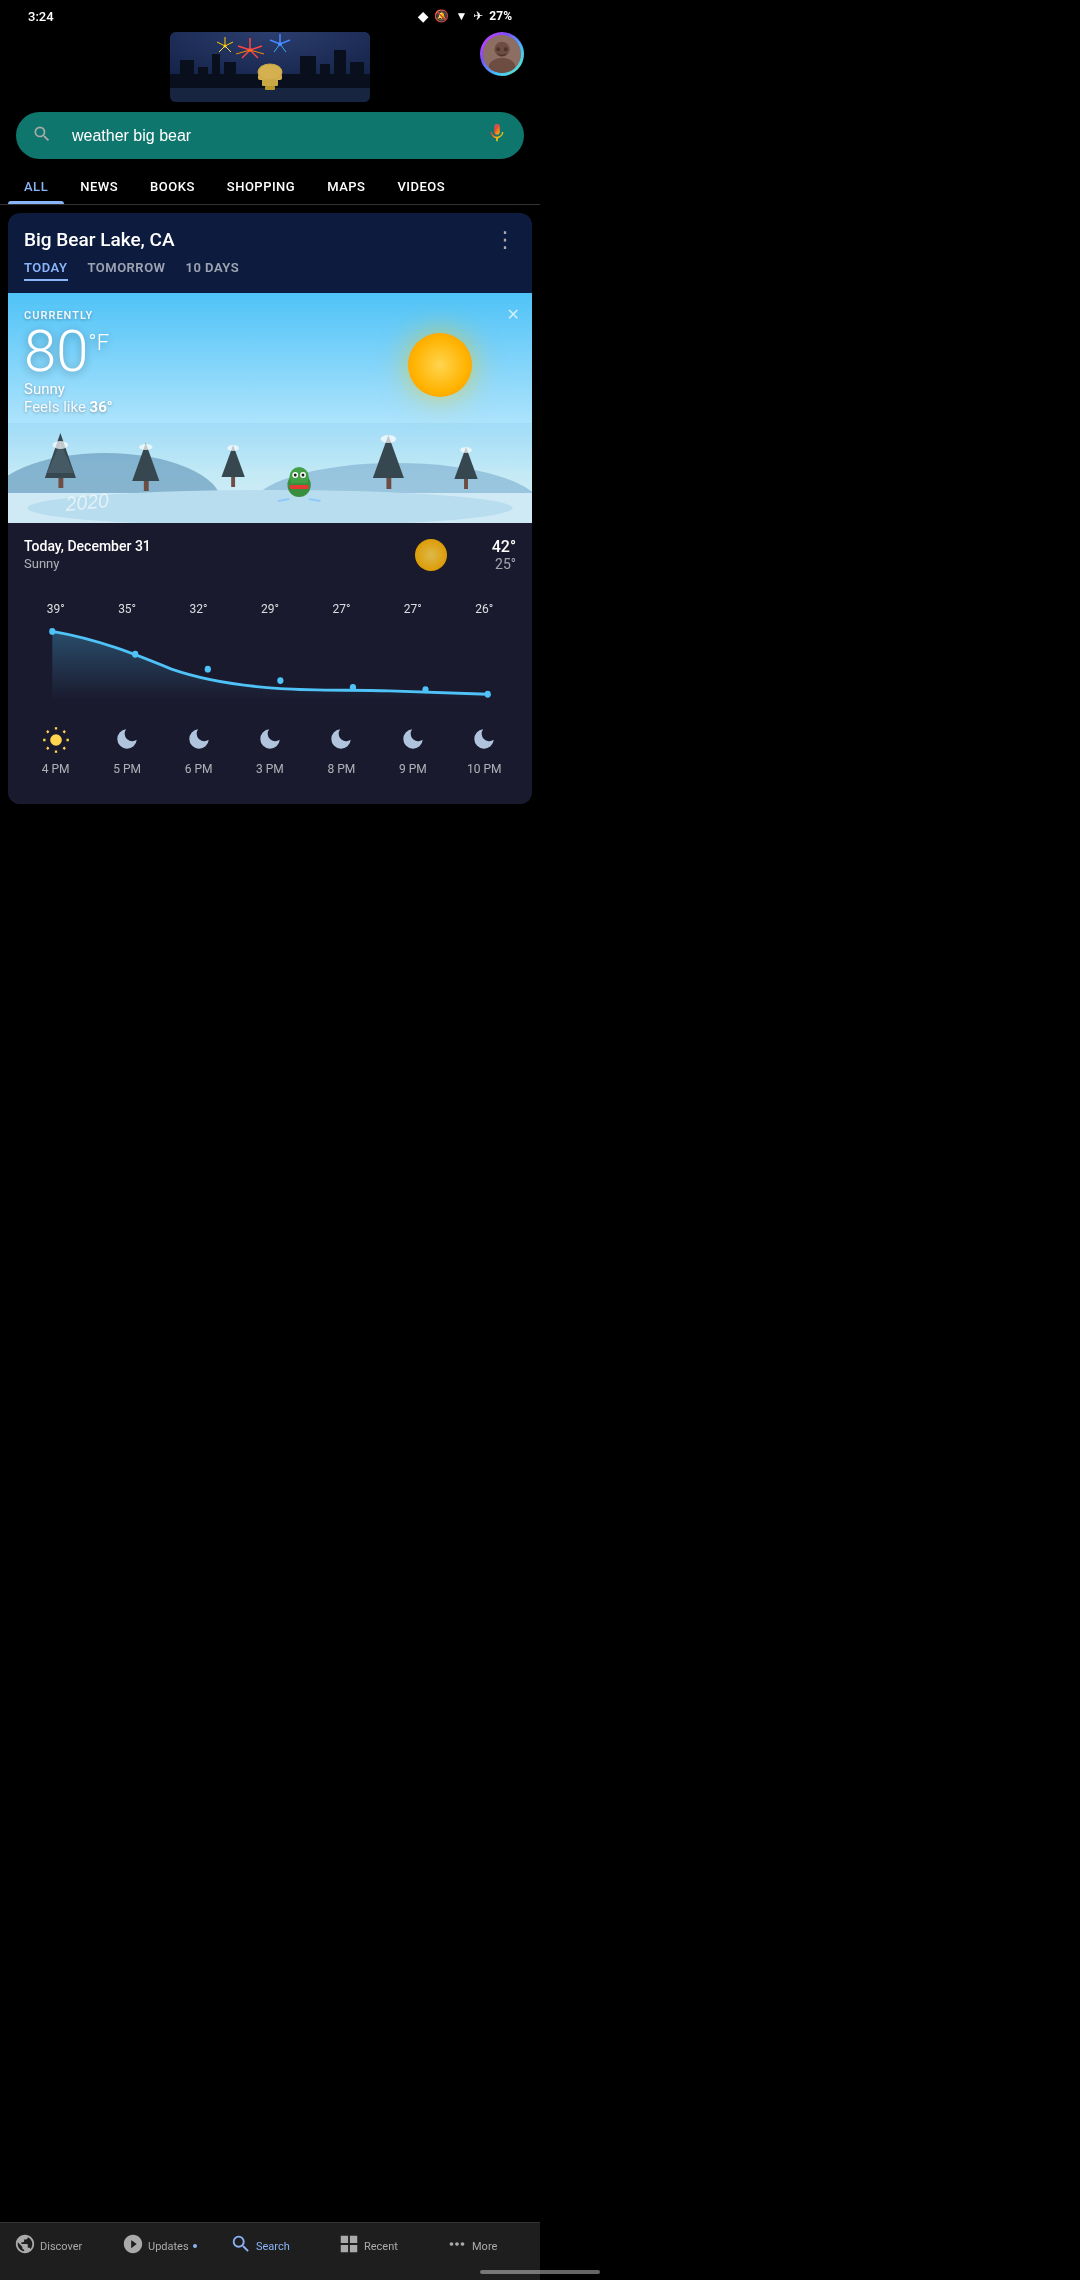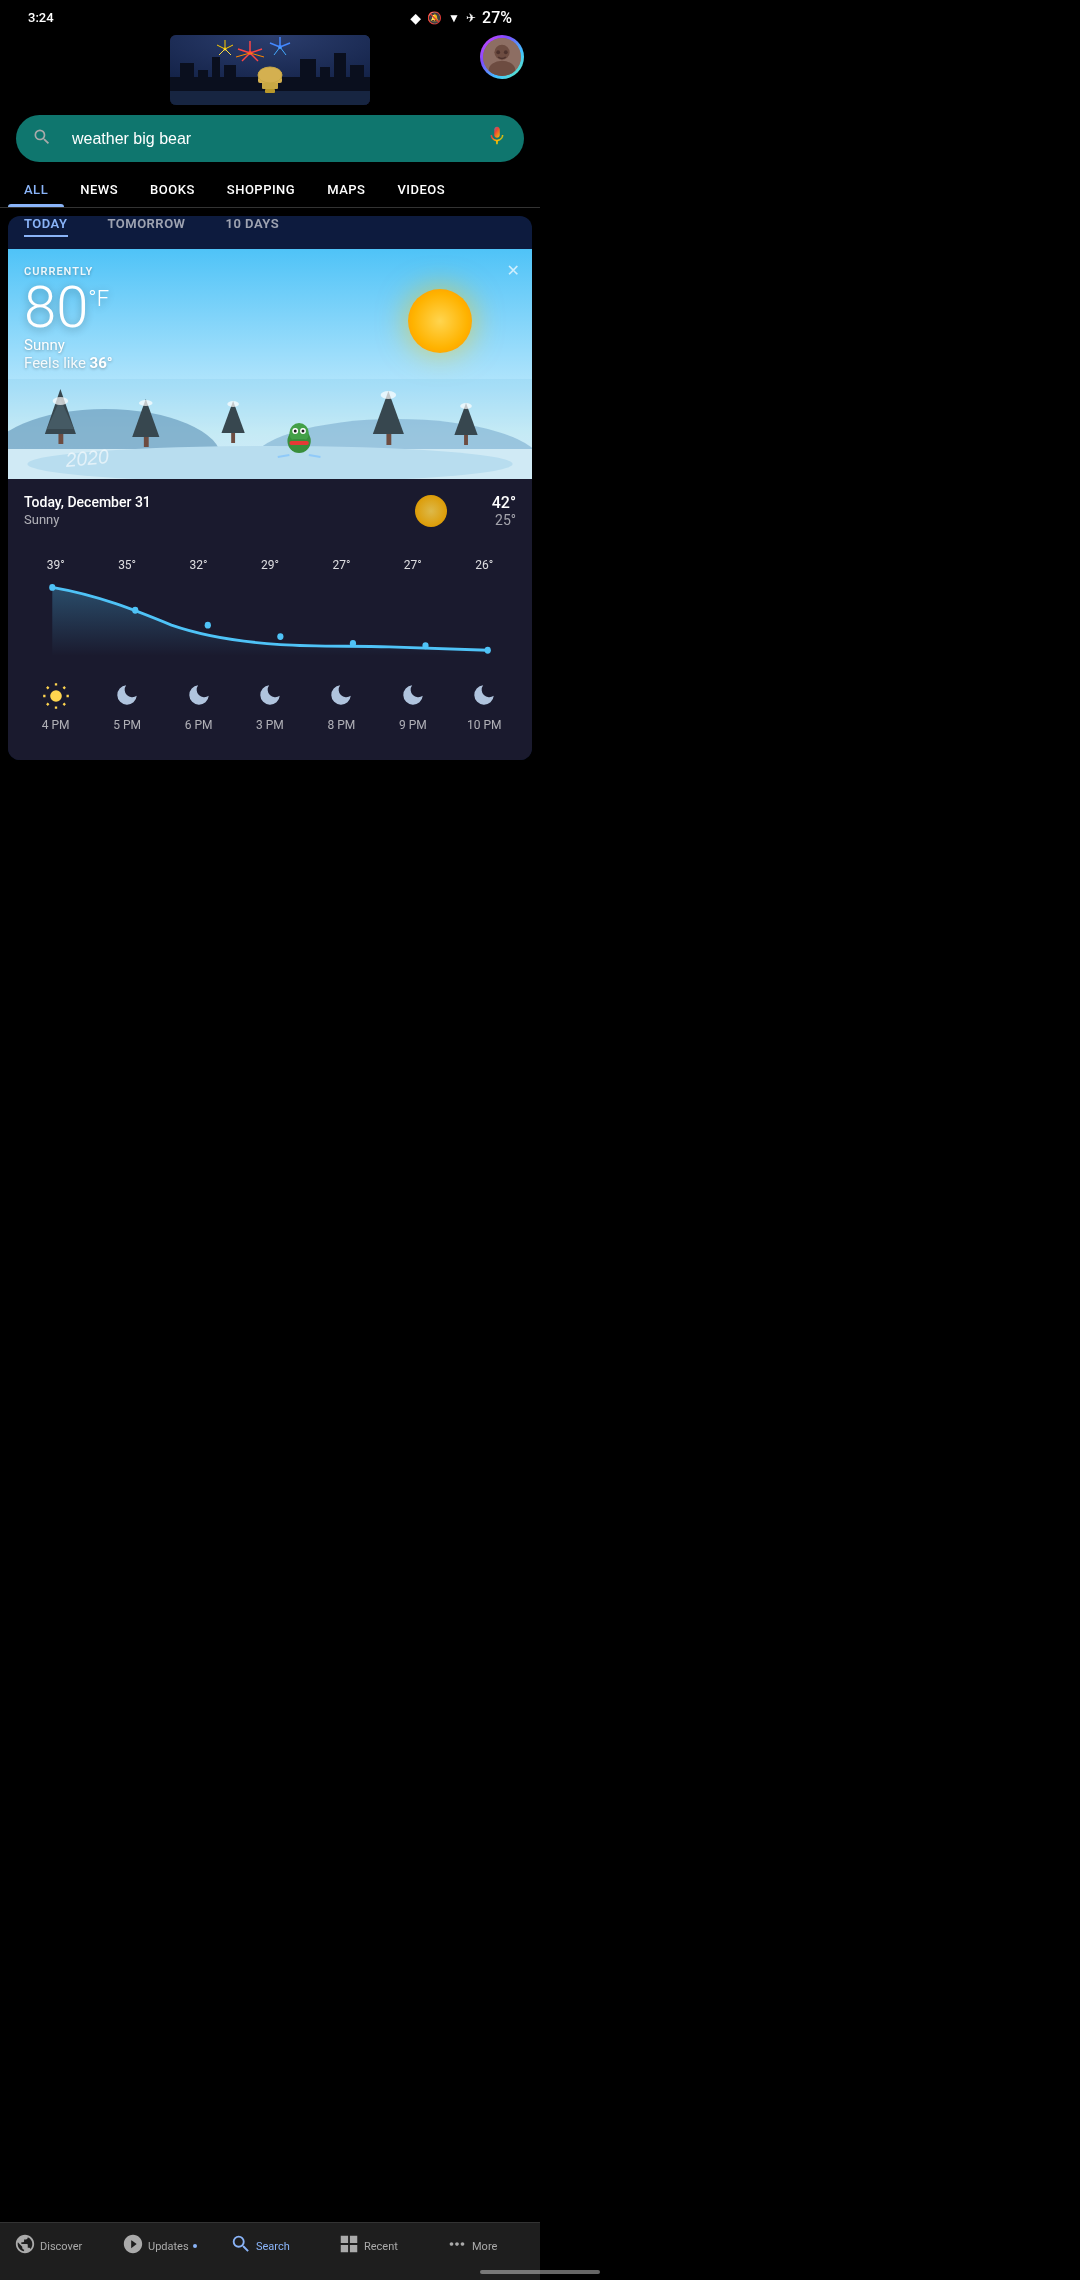--- a/index.html
+++ b/index.html
@@ -161,21 +161,21 @@
       color: #fff;
     }
     .more-btn {
       color: #aaa;
       font-size: 22px;
       cursor: pointer;
     }
     .weather-tabs {
       display: flex;
       padding: 0 16px 12px;
-      gap: 40px;
+      gap: 20px;
     }
     .weather-tab {
       font-size: 13px;
       font-weight: 600;
       color: #8ab4f8;
       letter-spacing: 0.5px;
       cursor: pointer;
       padding-bottom: 4px;
     }
     .weather-tab.today {
@@ -378,21 +378,21 @@
   <div class="status-icons">
 
     <span style="font-size:14px;">◆</span>
 
     <span style="font-size:12px;">🔕</span>
 
     <span style="font-size:12px;">▼</span>
 
     <span style="font-size:12px;">✈</span>
 
-    <span style="font-size:16px;">27%</span>
+    <span style="font-size:12px;font-weight:bold;">27%</span>
   </div>
 </div>
 
 <div class="header">
   <div class="doodle-img">
 
     <svg class="doodle-fireworks" viewBox="0 0 200 70" xmlns="http://www.w3.org/2000/svg">
       <defs>
         <radialGradient id="sky" cx="50%" cy="0%" r="100%">
           <stop offset="0%" style="stop-color:#2c3e6e"></stop>
@@ -485,20 +485,24 @@
   <div class="tab active">ALL</div>
   <div class="tab">NEWS</div>
   <div class="tab">BOOKS</div>
   <div class="tab">SHOPPING</div>
   <div class="tab">MAPS</div>
   <div class="tab">VIDEOS</div>
 </div>
 
 <div class="weather-card">
 
+  <div class="weather-card-header">
+    <span class="weather-location">Big Bear Lake, CA</span>
+    <span class="more-btn">⋮</span>
+  </div>
 
   <div class="weather-tabs">
     <span class="weather-tab today">TODAY</span>
     <span class="weather-tab inactive">TOMORROW</span>
     <span class="weather-tab inactive">10 DAYS</span>
   </div>
 
   <div class="weather-illustration">
 
     <div class="weather-current-overlay">

